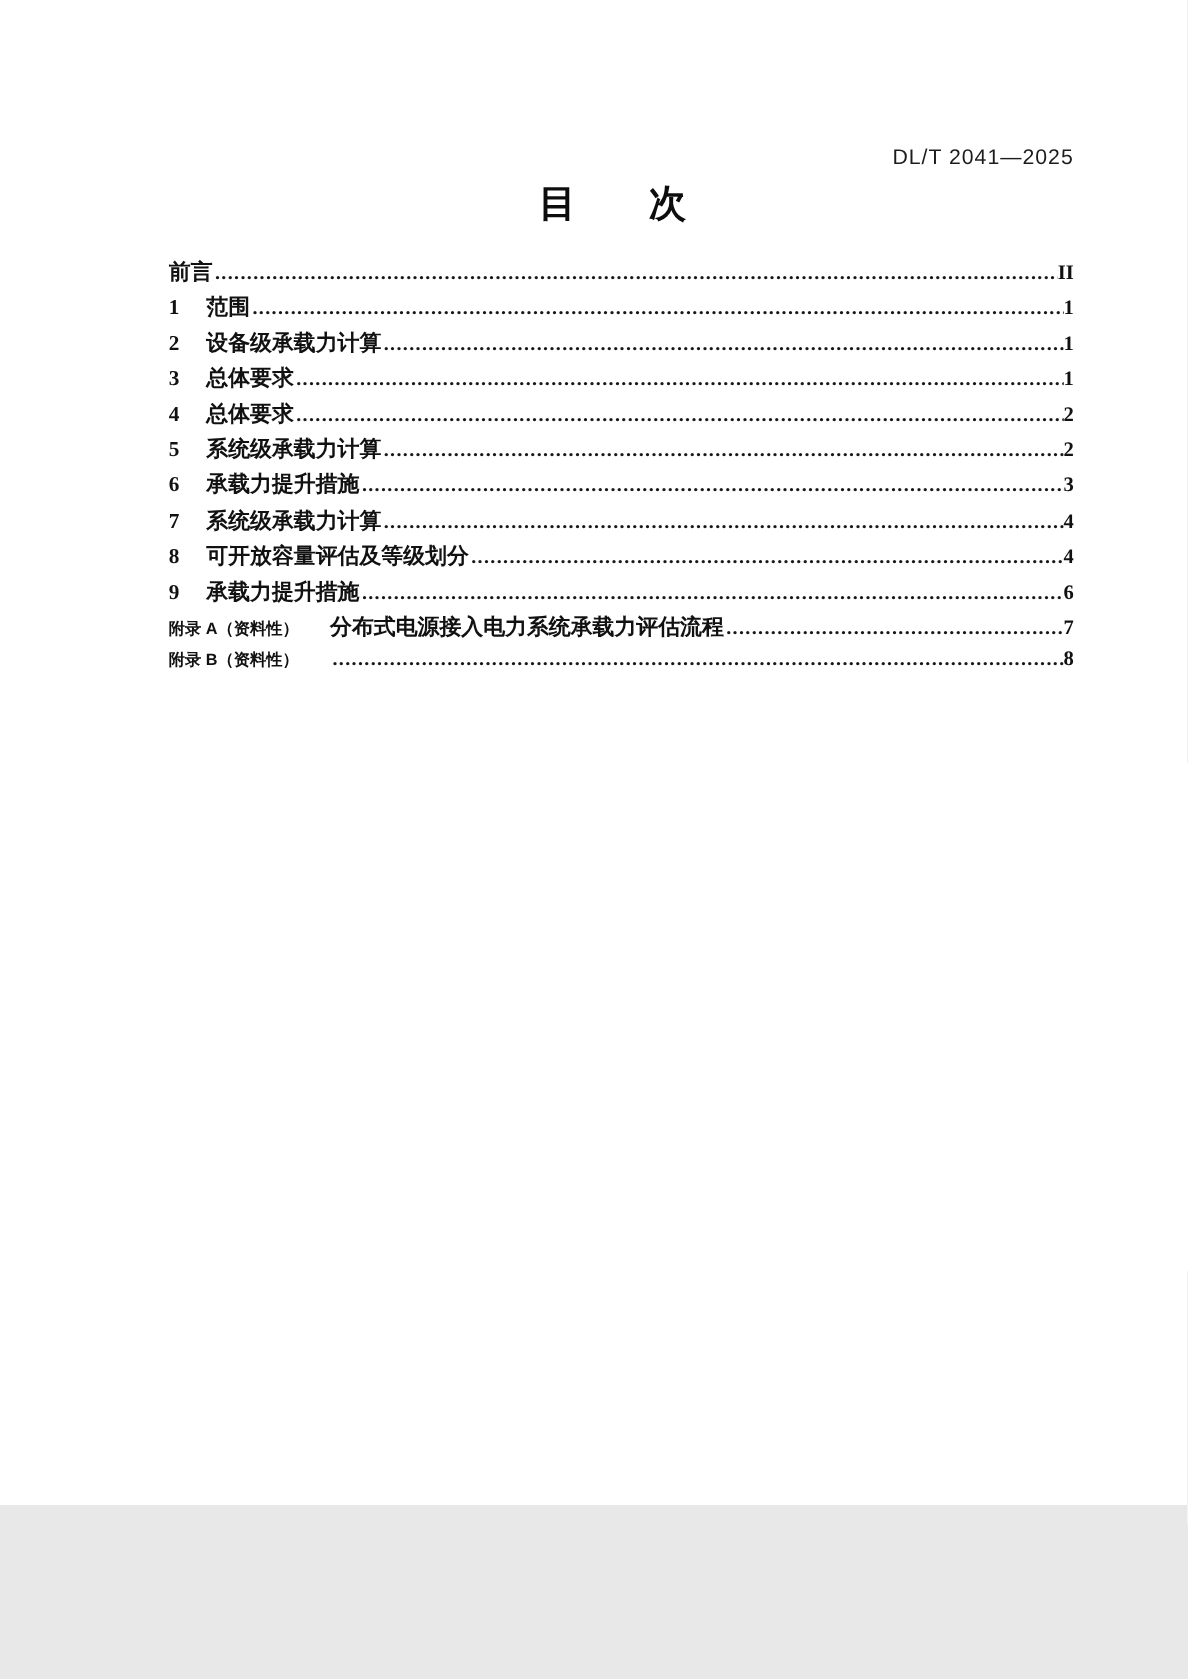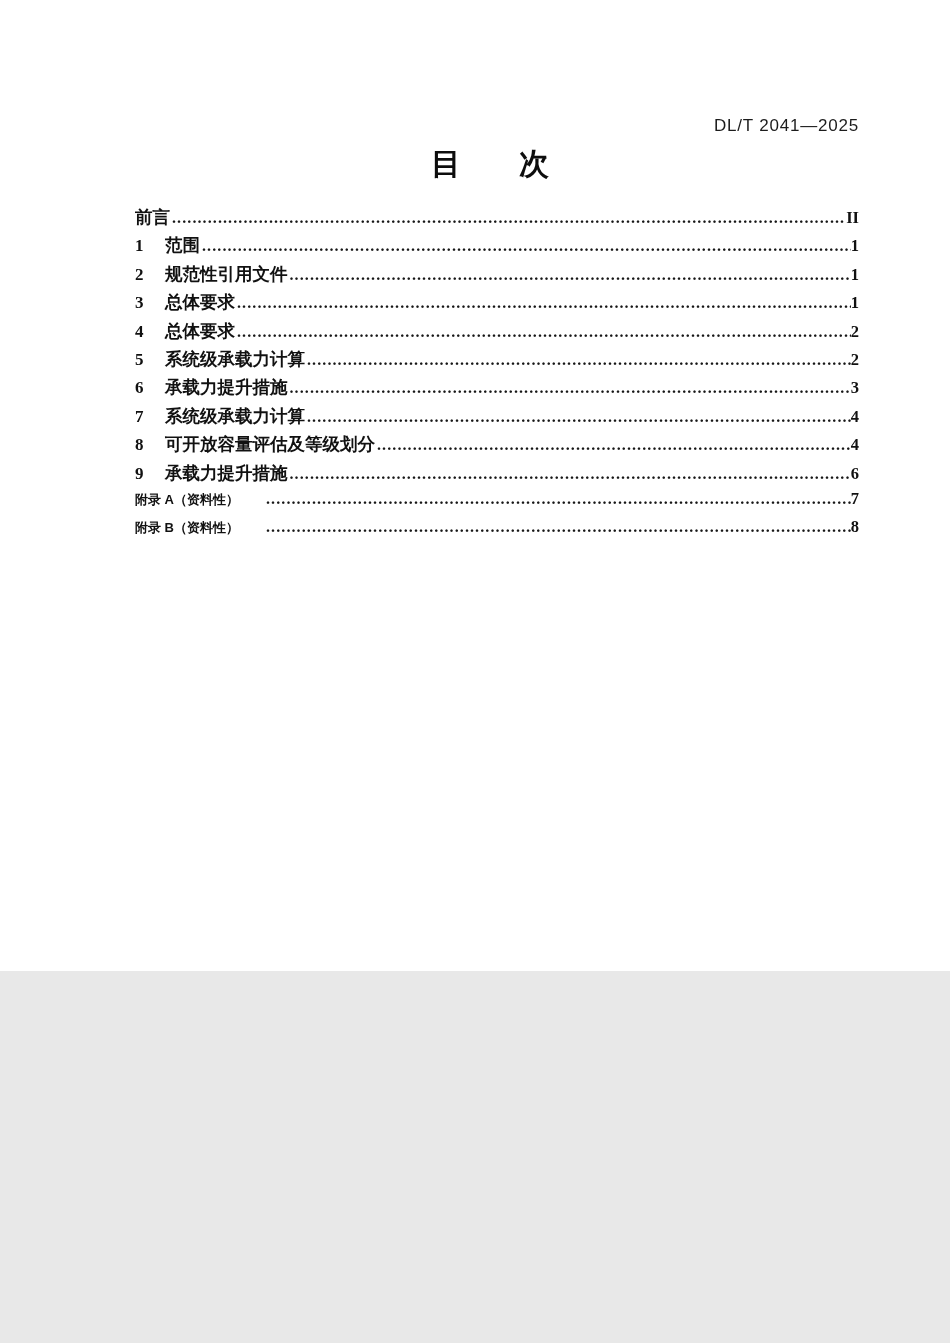--- a/index.html
+++ b/index.html
@@ -3,21 +3,21 @@
 <meta charset="utf-8">
 <style>
   html, body {
     margin: 0;
     padding: 0;
     background: #e8e8e8;
   }
   .page {
     position: relative;
     width: 950px;
-    height: 971px;
+    height: 1204px;
     margin: 0 auto;
     background: #ffffff;
     color: #111111;
     overflow: hidden;
     font-family: "Liberation Sans", sans-serif;
   }
   .doc-code {
     position: absolute;
     top: 116px;
     right: 91px;
@@ -132,21 +132,21 @@
       <span class="toc-num">1</span>
 
       <span class="toc-label">范围</span>
       <span class="toc-dots">............................................................................................................................................................................................................................................................................................................</span>
       <span class="toc-page">1</span>
     </div>
 
     <div class="toc-row">
       <span class="toc-num">2</span>
 
-      <span class="toc-label">规范性引用文件</span>
+      <span class="toc-label">设备级承载力计算</span>
       <span class="toc-dots">............................................................................................................................................................................................................................................................................................................</span>
       <span class="toc-page">1</span>
     </div>
 
     <div class="toc-row">
       <span class="toc-num">3</span>
 
       <span class="toc-label">总体要求</span>
       <span class="toc-dots">............................................................................................................................................................................................................................................................................................................</span>
       <span class="toc-page">1</span>
@@ -196,20 +196,21 @@
       <span class="toc-num">9</span>
 
       <span class="toc-label">承载力提升措施</span>
       <span class="toc-dots">............................................................................................................................................................................................................................................................................................................</span>
       <span class="toc-page">6</span>
     </div>
 
     <div class="toc-row">
 
       <span class="toc-prefix">附录 A（资料性）</span>
+      <span class="toc-label">分布式电源接入电力系统承载力评估流程</span>
       <span class="toc-dots">............................................................................................................................................................................................................................................................................................................</span>
       <span class="toc-page">7</span>
     </div>
 
     <div class="toc-row">
 
       <span class="toc-prefix">附录 B（资料性）</span>
       <span class="toc-dots">............................................................................................................................................................................................................................................................................................................</span>
       <span class="toc-page">8</span>
     </div>

